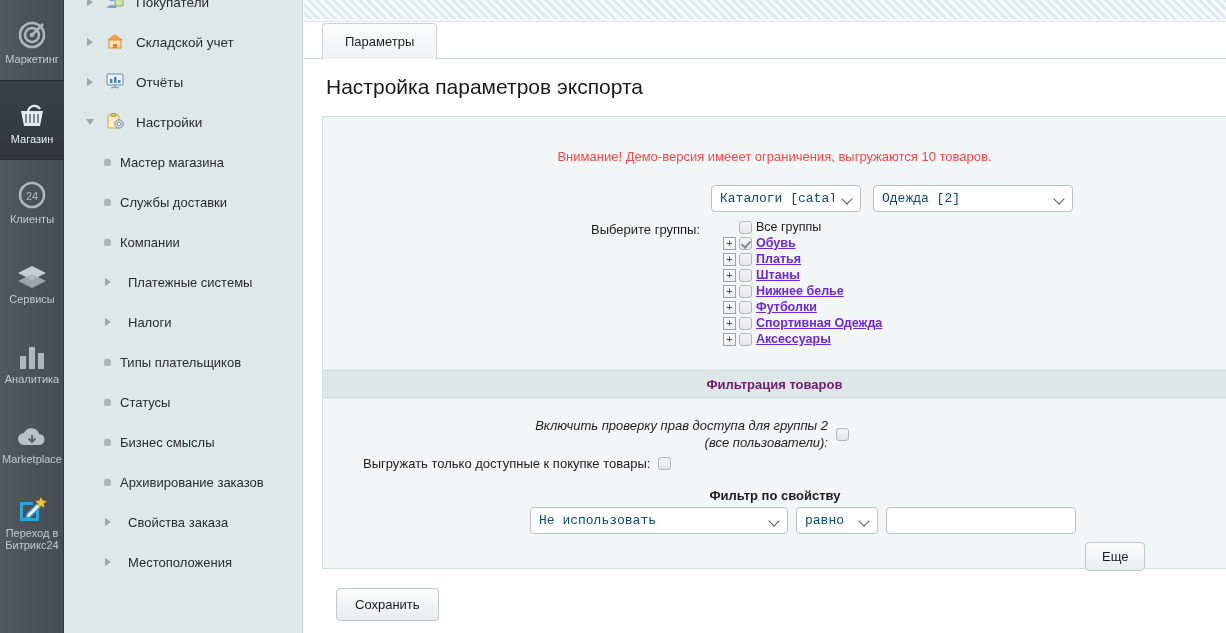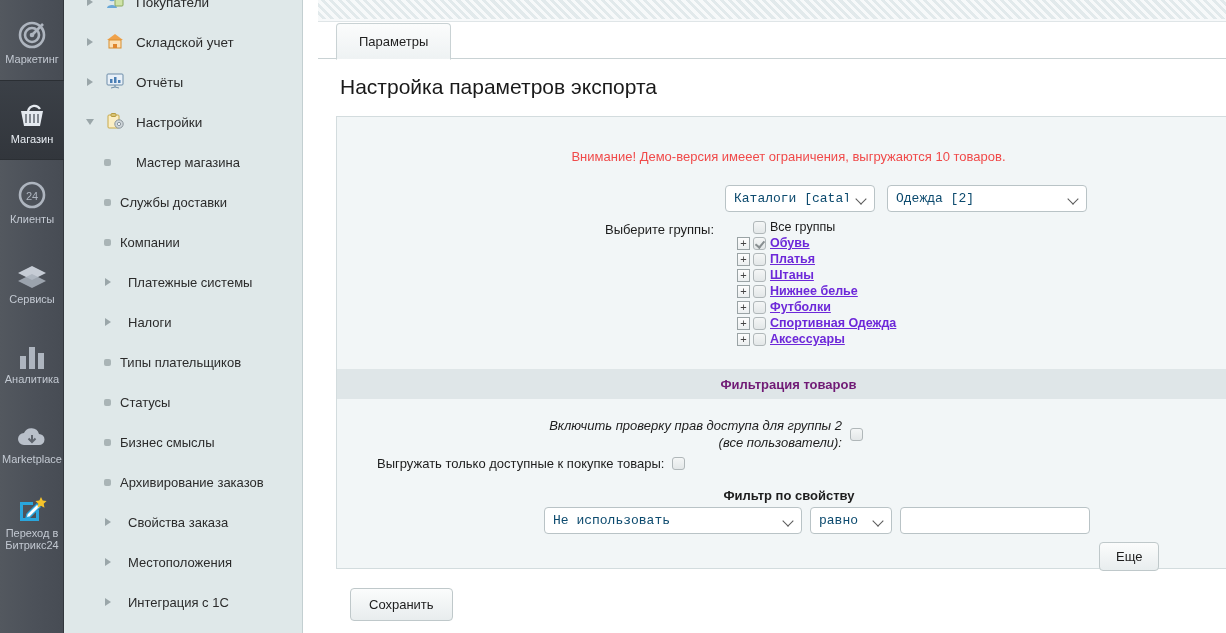--- a/index.html
+++ b/index.html
@@ -72,21 +72,21 @@
   }
   .nodeico { width: 20px; min-width:20px; height: 18px; margin-left: 8px; position: relative; }
   .dot {
     width: 7px; height: 7px; min-width:7px; border-radius: 2px;
     background: #a9b4b6; margin-left: 14px; margin-right: 0;
   }
   .tlabel { margin-left: 10px; }
   .child .tlabel { margin-left: 12px; }
 
   
-  #main { position: absolute; left: 304px; top: 0; width: 732px; height: 633px; background: #fff; margin-left: 14px; }
+  #main { position: absolute; left: 304px; top: 0; width: 732px; height: 633px; background: #fff; }
   #topstrip {
     position: absolute; left: 0; top: 0; width: 922px; height: 20px;
     background:
       repeating-linear-gradient(45deg, rgba(255,255,255,.65) 0 3px, rgba(223,231,233,.65) 3px 6px),
       #e7eef0;
     border-bottom: 1px solid #ccd6d8;
   }
   #topstrip::after{
     content:""; position:absolute; left:0; right:0; bottom:-3px; height:2px;
     background:#f7f9fa; border-bottom:1px solid #dfe5e7;
@@ -362,21 +362,21 @@
               <rect x="2" y="2" width="11" height="13" rx="1" fill="#fbeec4" stroke="#c8a94a"></rect>
               <rect x="5" y="0.5" width="5" height="3" rx="1" fill="#d8c375" stroke="#b79b3f"></rect>
               <circle cx="13" cy="11" r="4.2" fill="#cfd6da" stroke="#8a949a"></circle>
               <circle cx="13" cy="11" r="1.6" fill="#fff" stroke="#8a949a"></circle>
             </svg>
           </span>
           <span class="tlabel">Настройки</span>
         </div>
         <div class="tree-row child">
           <span class="dot" style="margin-left:40px"></span>
-          <span class="tlabel" style="margin-left:25px">Мастер магазина</span>
+          <span class="tlabel" style="margin-left:9px">Мастер магазина</span>
         </div>
         <div class="tree-row child">
           <span class="dot" style="margin-left:40px"></span>
           <span class="tlabel" style="margin-left:9px">Службы доставки</span>
         </div>
         <div class="tree-row child">
           <span class="dot" style="margin-left:40px"></span>
           <span class="tlabel" style="margin-left:9px">Компании</span>
         </div>
         <div class="tree-row child">
@@ -403,24 +403,20 @@
           <span class="dot" style="margin-left:40px"></span>
           <span class="tlabel" style="margin-left:9px">Архивирование заказов</span>
         </div>
         <div class="tree-row child">
           <span class="arrow right" style="margin-left:36px"></span>
           <span class="tlabel">Свойства заказа</span>
         </div>
         <div class="tree-row child">
           <span class="arrow right" style="margin-left:36px"></span>
           <span class="tlabel">Местоположения</span>
-        </div>
-        <div class="tree-row child">
-          <span class="arrow right" style="margin-left:36px"></span>
-          <span class="tlabel">Интеграция с 1С</span>
         </div>
         <div class="tree-row child"></div>
       </div>
   </div>
 
   <div id="main">
     <div id="topstrip"></div>
 
     <div id="tabstrip">
       <div class="tab">

